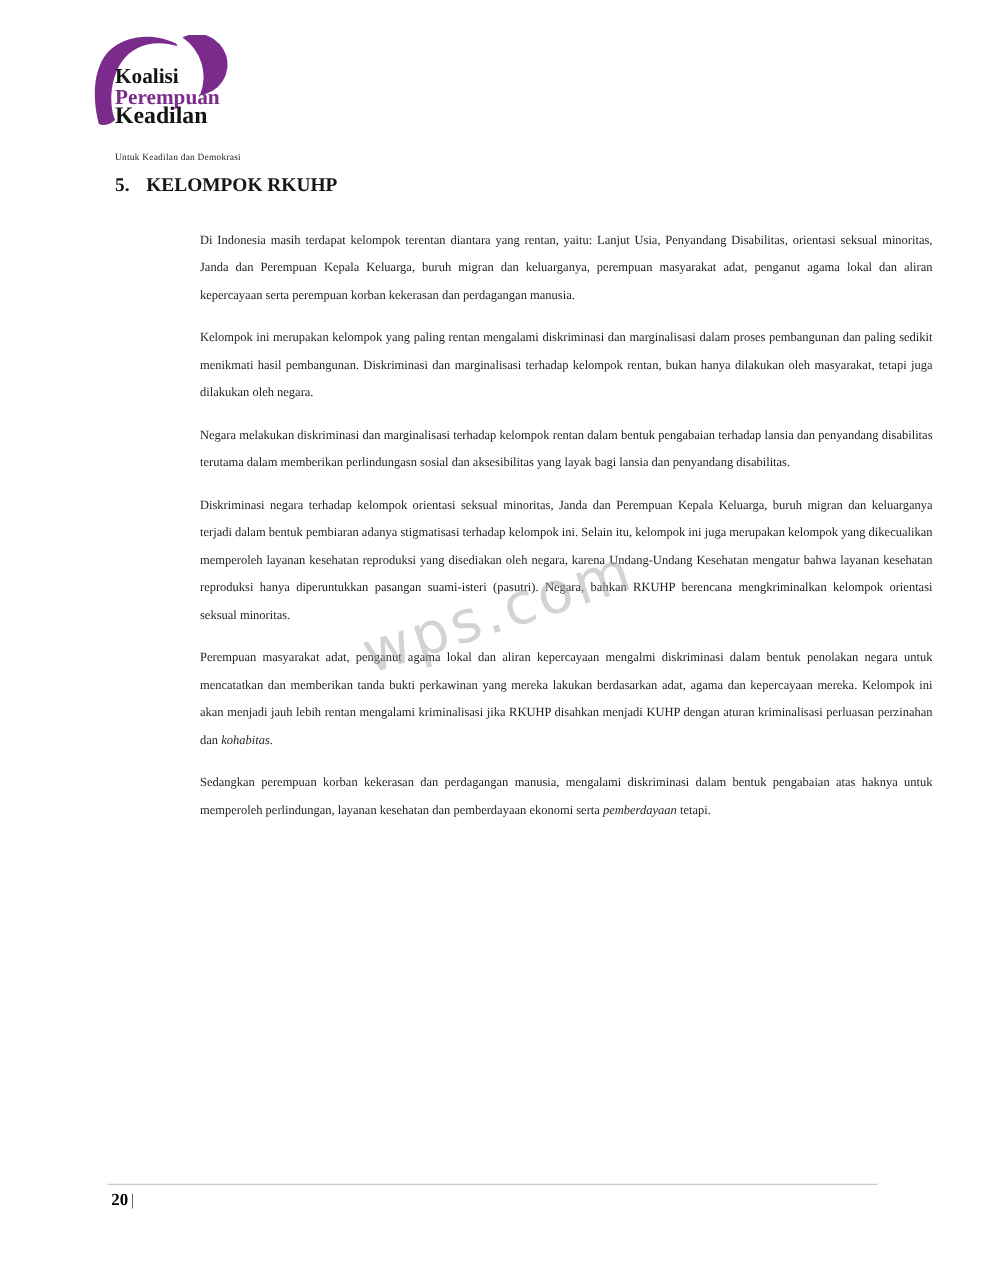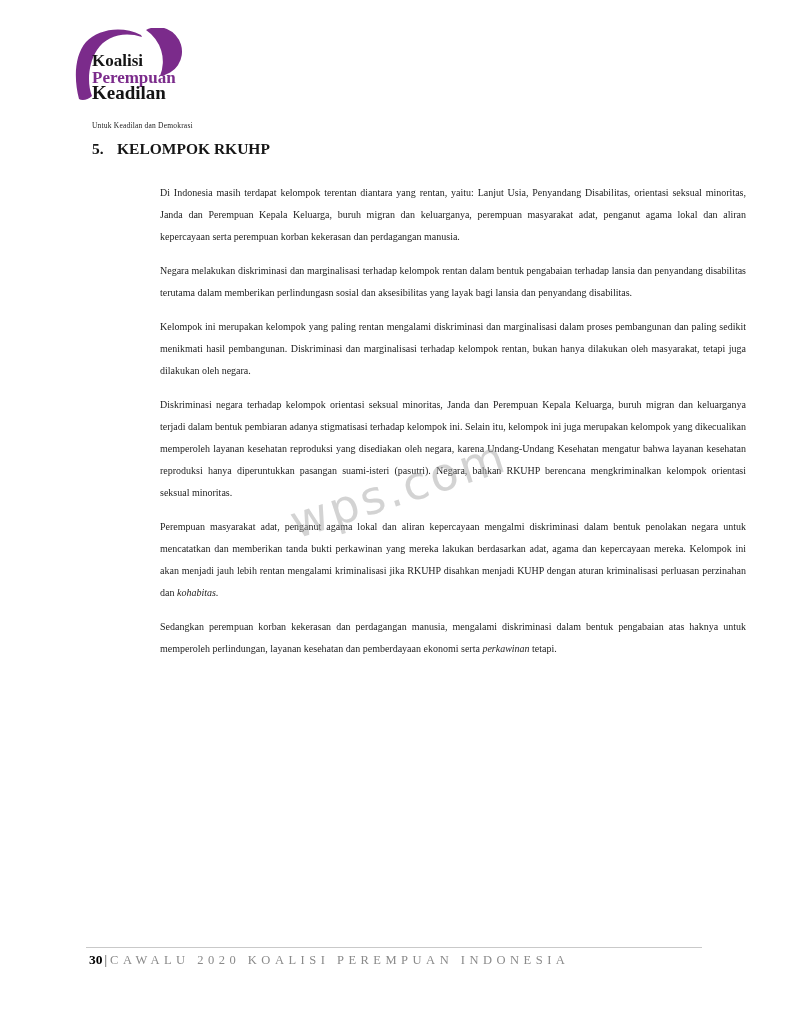--- a/index.html
+++ b/index.html
@@ -169,29 +169,28 @@
     </div>
   </div>
 
   <div class="heading">
     <span class="hnum">5.</span>
     <span class="htitle">KELOMPOK RKUHP</span>
   </div>
 
   <div class="body-text" id="paragraphs">
       <p><span>Di Indonesia masih terdapat kelompok terentan diantara yang rentan, yaitu: Lanjut Usia, Penyandang Disabilitas, orientasi seksual minoritas, Janda dan Perempuan Kepala Keluarga, buruh migran dan keluarganya, perempuan masyarakat adat, penganut agama lokal dan aliran kepercayaan serta perempuan korban kekerasan dan perdagangan manusia.</span></p>
+      <p><span>Kelompok ini merupakan kelompok yang paling rentan mengalami diskriminasi dan marginalisasi dalam proses pembangunan dan paling sedikit menikmati hasil pembangunan. Diskriminasi dan marginalisasi terhadap kelompok rentan, bukan hanya dilakukan oleh masyarakat, tetapi juga dilakukan oleh negara.</span></p>
       <p><span>Negara melakukan diskriminasi dan marginalisasi terhadap kelompok rentan dalam bentuk pengabaian terhadap lansia dan penyandang disabilitas terutama dalam memberikan perlindungasn sosial dan aksesibilitas  yang layak bagi lansia dan penyandang disabilitas.</span></p>
-      <p><span>Kelompok ini merupakan kelompok yang paling rentan mengalami diskriminasi dan marginalisasi dalam proses pembangunan dan paling sedikit menikmati hasil pembangunan. Diskriminasi dan marginalisasi terhadap kelompok rentan, bukan hanya dilakukan oleh masyarakat, tetapi juga dilakukan oleh negara.</span></p>
       <p><span>Diskriminasi negara terhadap kelompok orientasi seksual minoritas, Janda dan Perempuan Kepala Keluarga, buruh migran dan keluarganya terjadi dalam bentuk pembiaran adanya stigmatisasi terhadap kelompok ini. Selain itu, kelompok ini juga merupakan kelompok yang dikecualikan memperoleh layanan kesehatan reproduksi yang disediakan oleh negara, karena Undang-Undang Kesehatan mengatur bahwa layanan kesehatan reproduksi hanya diperuntukkan pasangan suami-isteri (pasutri). Negara, bahkan RKUHP berencana mengkriminalkan kelompok orientasi seksual minoritas.</span></p>
       <p><span>Perempuan masyarakat adat, penganut agama lokal dan aliran kepercayaan mengalmi diskriminasi dalam bentuk penolakan negara untuk mencatatkan dan memberikan tanda bukti perkawinan yang mereka lakukan berdasarkan adat, agama dan kepercayaan mereka. Kelompok ini akan menjadi jauh lebih rentan mengalami kriminalisasi jika RKUHP disahkan menjadi KUHP dengan aturan kriminalisasi perluasan perzinahan dan </span><em>kohabitas</em><span>.</span></p>
-      <p><span>Sedangkan perempuan korban kekerasan dan perdagangan manusia, mengalami diskriminasi dalam bentuk pengabaian atas haknya untuk memperoleh perlindungan, layanan kesehatan dan pemberdayaan ekonomi serta </span><em>perkawinan</em><span> tetapi.</span></p>
+      <p><span>Sedangkan perempuan korban kekerasan dan perdagangan manusia, mengalami diskriminasi dalam bentuk pengabaian atas haknya untuk memperoleh perlindungan, layanan kesehatan dan pemberdayaan ekonomi serta </span><em>pemberdayaan</em><span> tetapi.</span></p>
     </div>
 
   <div class="watermark" style="color: rgb(169, 169, 169);">wps.com</div>
 
   <div class="footer-rule" style="background: rgb(201, 201, 201);"></div>
   <div class="footer-line">
-    <span class="pagenum">30</span>
+    <span class="pagenum">20</span>
     <span class="sep">|</span>
-    <span class="fcaps">CAWALU 2020 KOALISI PEREMPUAN INDONESIA</span>
   </div>
 
 </div>
 
 </body></html>

